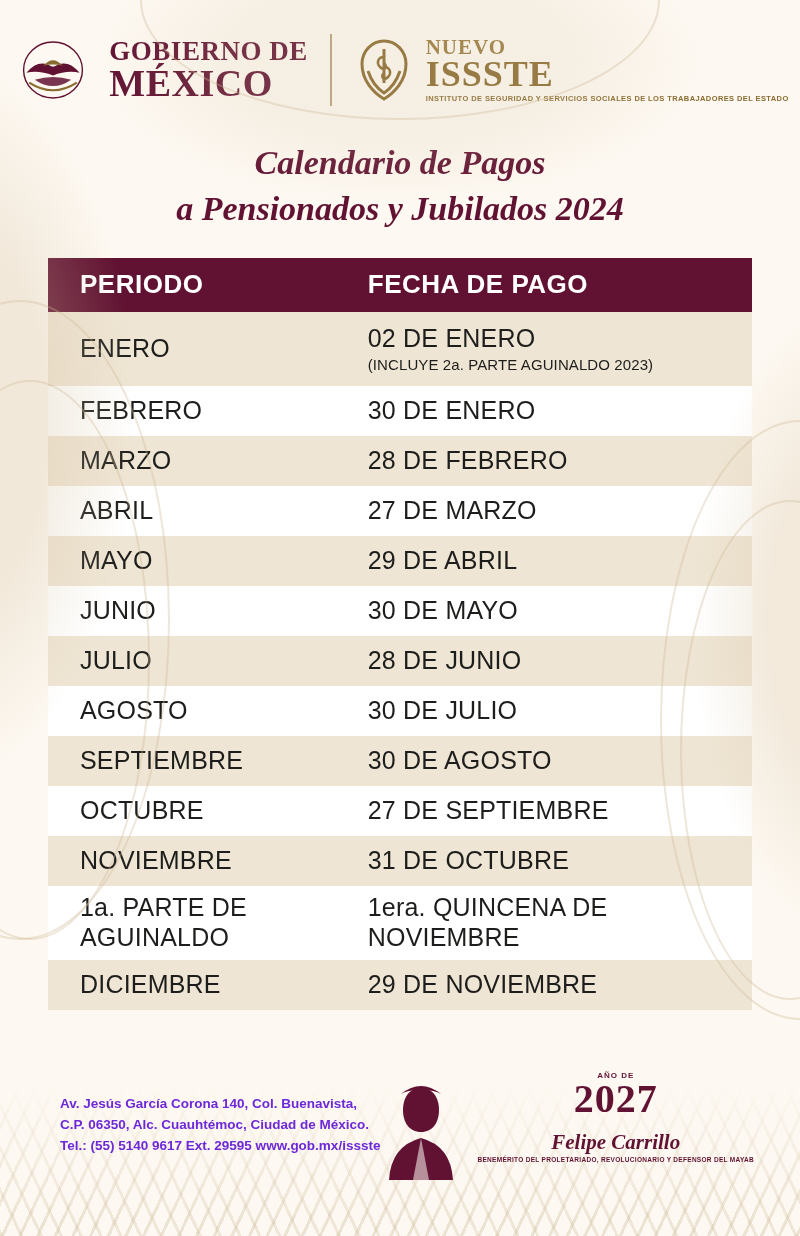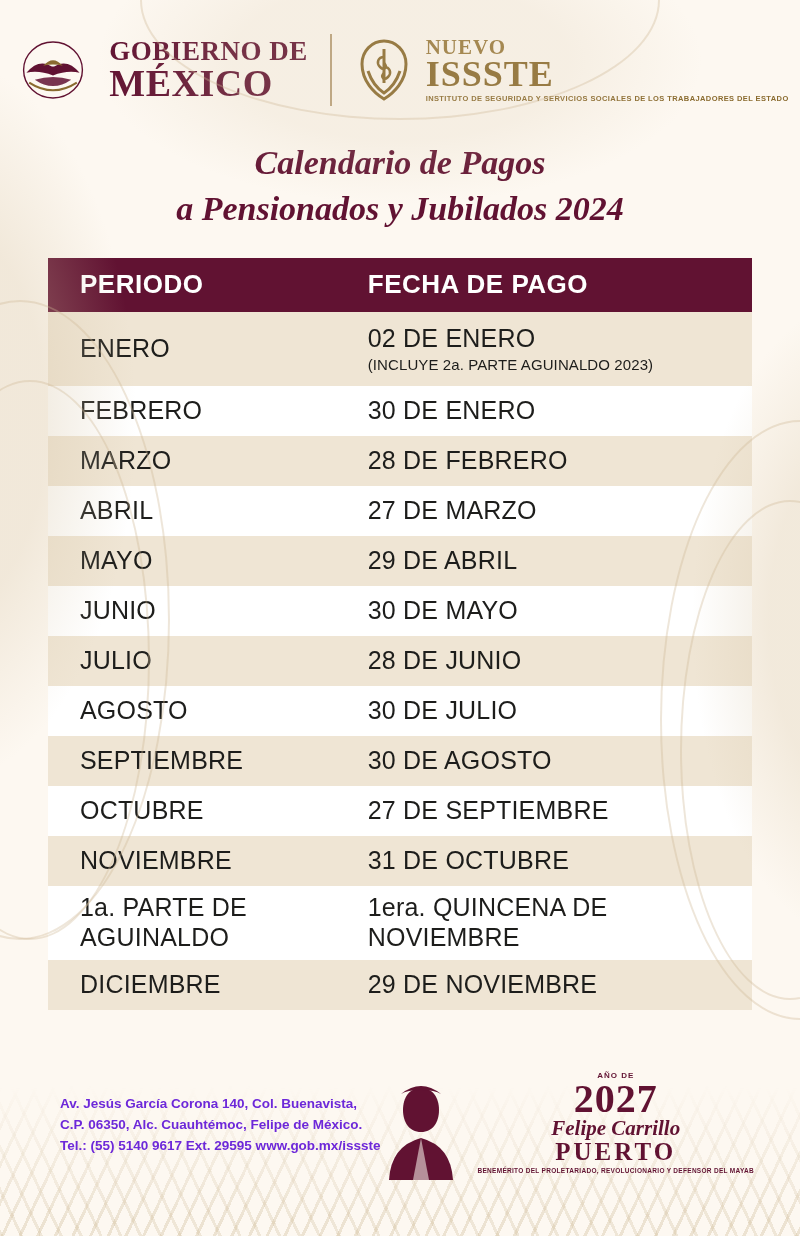--- a/index.html
+++ b/index.html
@@ -119,21 +119,21 @@
   }
   .portrait { width:92px; height:112px; }
   .felipe-text { color:#611232; text-align:center; line-height:1; }
   .f-anio { font-size:8px; letter-spacing:1px; font-weight:bold; }
   .f-2024 {
     font-family:"Liberation Serif", serif; font-weight:bold;
     font-size:40px; letter-spacing:1px; line-height:0.95;
   }
   .f-name {
     font-family:"Liberation Serif", serif; font-style:italic;
-    font-weight:bold; font-size:21px; margin-top:0;
+    font-weight:bold; font-size:21px; margin-top:14px;
   }
   .f-puerto {
     font-family:"Liberation Serif", serif; font-weight:bold;
     font-size:25px; letter-spacing:3px; line-height:1;
   }
   .f-tag { font-size:6.5px; font-weight:bold; letter-spacing:0.3px; margin-top:3px; line-height:1.3; }
 </style>
 </head>
 <body>
 
@@ -258,34 +258,33 @@
 
     <div class="row alt">
       <div class="cell period">DICIEMBRE</div>
       <div class="cell date">29 DE NOVIEMBRE</div>
     </div>
   </div>
 
   <div class="footer">
     <div class="addr">
       <div>Av. Jesús García Corona 140, Col. Buenavista,</div>
-      <div>C.P. 06350, Alc. Cuauhtémoc, Felipe de México.</div>
+      <div>C.P. 06350, Alc. Cuauhtémoc, Ciudad de México.</div>
       <div>Tel.: (55) 5140 9617 Ext. 29595  www.gob.mx/issste</div>
     </div>
 
     <div class="felipe">
       <svg class="portrait" viewBox="0 0 92 112">
         <path d="M46 16 C34 16 28 26 28 38 C28 50 34 60 46 60 C58 60 64 50 64 38 C64 26 58 16 46 16 Z" fill="#611232"></path>
         <path d="M26 22 Q46 6 66 22 Q60 18 46 18 Q32 18 26 22 Z" fill="#611232"></path>
         <path d="M14 108 Q16 74 46 66 Q76 74 78 108 Z" fill="#611232"></path>
         <path d="M46 66 L38 108 L54 108 Z" fill="#fdf8f1" opacity="0.55"></path>
       </svg>
       <div class="felipe-text">
         <div class="f-anio">AÑO DE</div>
         <div class="f-2024">2027</div>
         <div class="f-name">Felipe Carrillo</div>
-        <div class="f-puerto">PUERTO</div>
         <div class="f-tag">BENEMÉRITO DEL PROLETARIADO, REVOLUCIONARIO Y DEFENSOR DEL MAYAB</div>
       </div>
     </div>
   </div>
 
 </div>
 
 </body></html>

